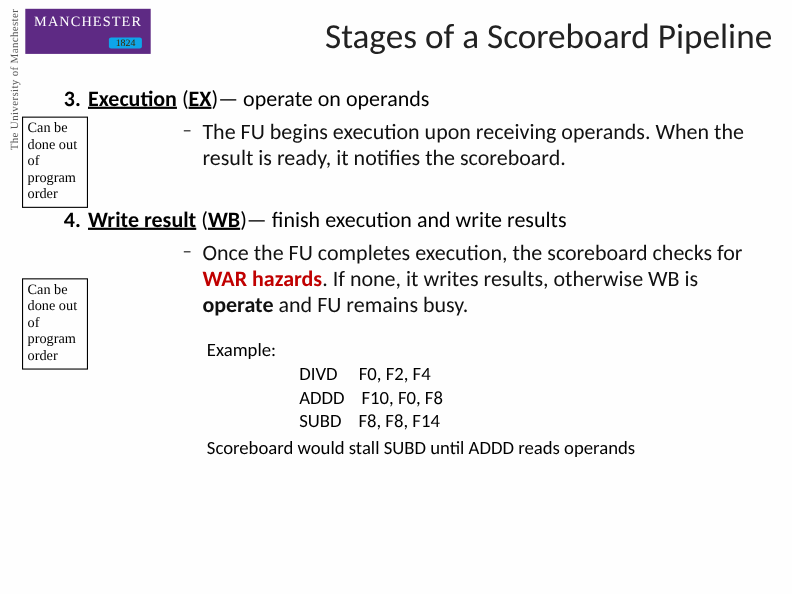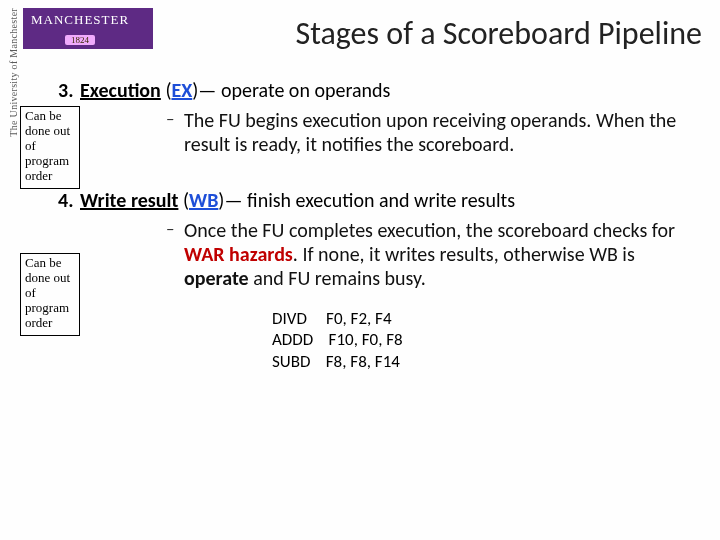--- a/index.html
+++ b/index.html
@@ -23,33 +23,33 @@
     transform: rotate(180deg);
     font-size: 10px;
     color: #5a5a5a;
     letter-spacing: 0.3px;
     margin-right: 4px;
     font-family: Georgia, serif;
   }
   .logo-box {
     background: #5e2a84;
     color: #fff;
-    padding: 4px 24px 2px 8px;
-    text-align: center;
+    padding: 4px 8px 2px 8px;
+    text-align: right;
   }
   .logo-main {
     font-family: Georgia, 'Times New Roman', serif;
     font-size: 13px;
     letter-spacing: 1px;
     font-weight: 500;
   }
   .logo-year {
     font-family: Georgia, serif;
     font-size: 9px;
-    background: #f0abfc;
+    background: #0ea5e9;
     color: #3a2a00;
     display: inline-block;
     padding: 0 6px;
     margin-top: 1px;
     border-radius: 2px;
   }
   .title {
     position: absolute;
     top: 14px;
     right: 18px;
@@ -72,21 +72,21 @@
     font-size: 20px;
     font-weight: 700;
     width: 22px;
     flex-shrink: 0;
   }
   .stage-head {
     font-size: 20px;
   }
   .stage-head .name { font-weight: 700; text-decoration: underline; }
   .stage-head .abbr-paren { }
-  .stage-head .abbr { color: #1d4ed8; font-weight: 700; text-decoration: underline; }
+  .stage-head .abbr { color: #000000; font-weight: 700; text-decoration: underline; }
   .stage-head .rest { }
   .side-note {
     position: absolute;
     border: 1.3px solid #000;
     font-family: "Times New Roman", Georgia, serif;
     font-size: 13px;
     line-height: 1.15;
     padding: 2px 4px 4px 4px;
     width: 60px;
     background: transparent;
@@ -169,19 +169,21 @@
       </div>
     </div>
     <div class="bullet-block">
       <div class="dash">–</div>
       <div class="bullet-text">
         <span>Once the FU completes execution, the scoreboard checks for </span><span class="war">WAR hazards</span><span>.  If none, it writes results, otherwise WB is </span><span class="stalled">operate</span><span> and FU remains busy.</span>
       </div>
     </div>
 
     <div class="example-block">
+      <div>Example:</div>
       <div class="instr"><span>DIVD</span>     <span>F0, F2, F4</span></div>
       <div class="instr"><span>ADDD</span>    <span>F10, F0, F8</span></div>
       <div class="instr"><span>SUBD</span>    <span>F8, F8, F14</span></div>
+      <div class="example-concl">Scoreboard would stall SUBD until ADDD reads operands</div>
     </div>
   </div>
 
 </div>
 
 </body></html>

